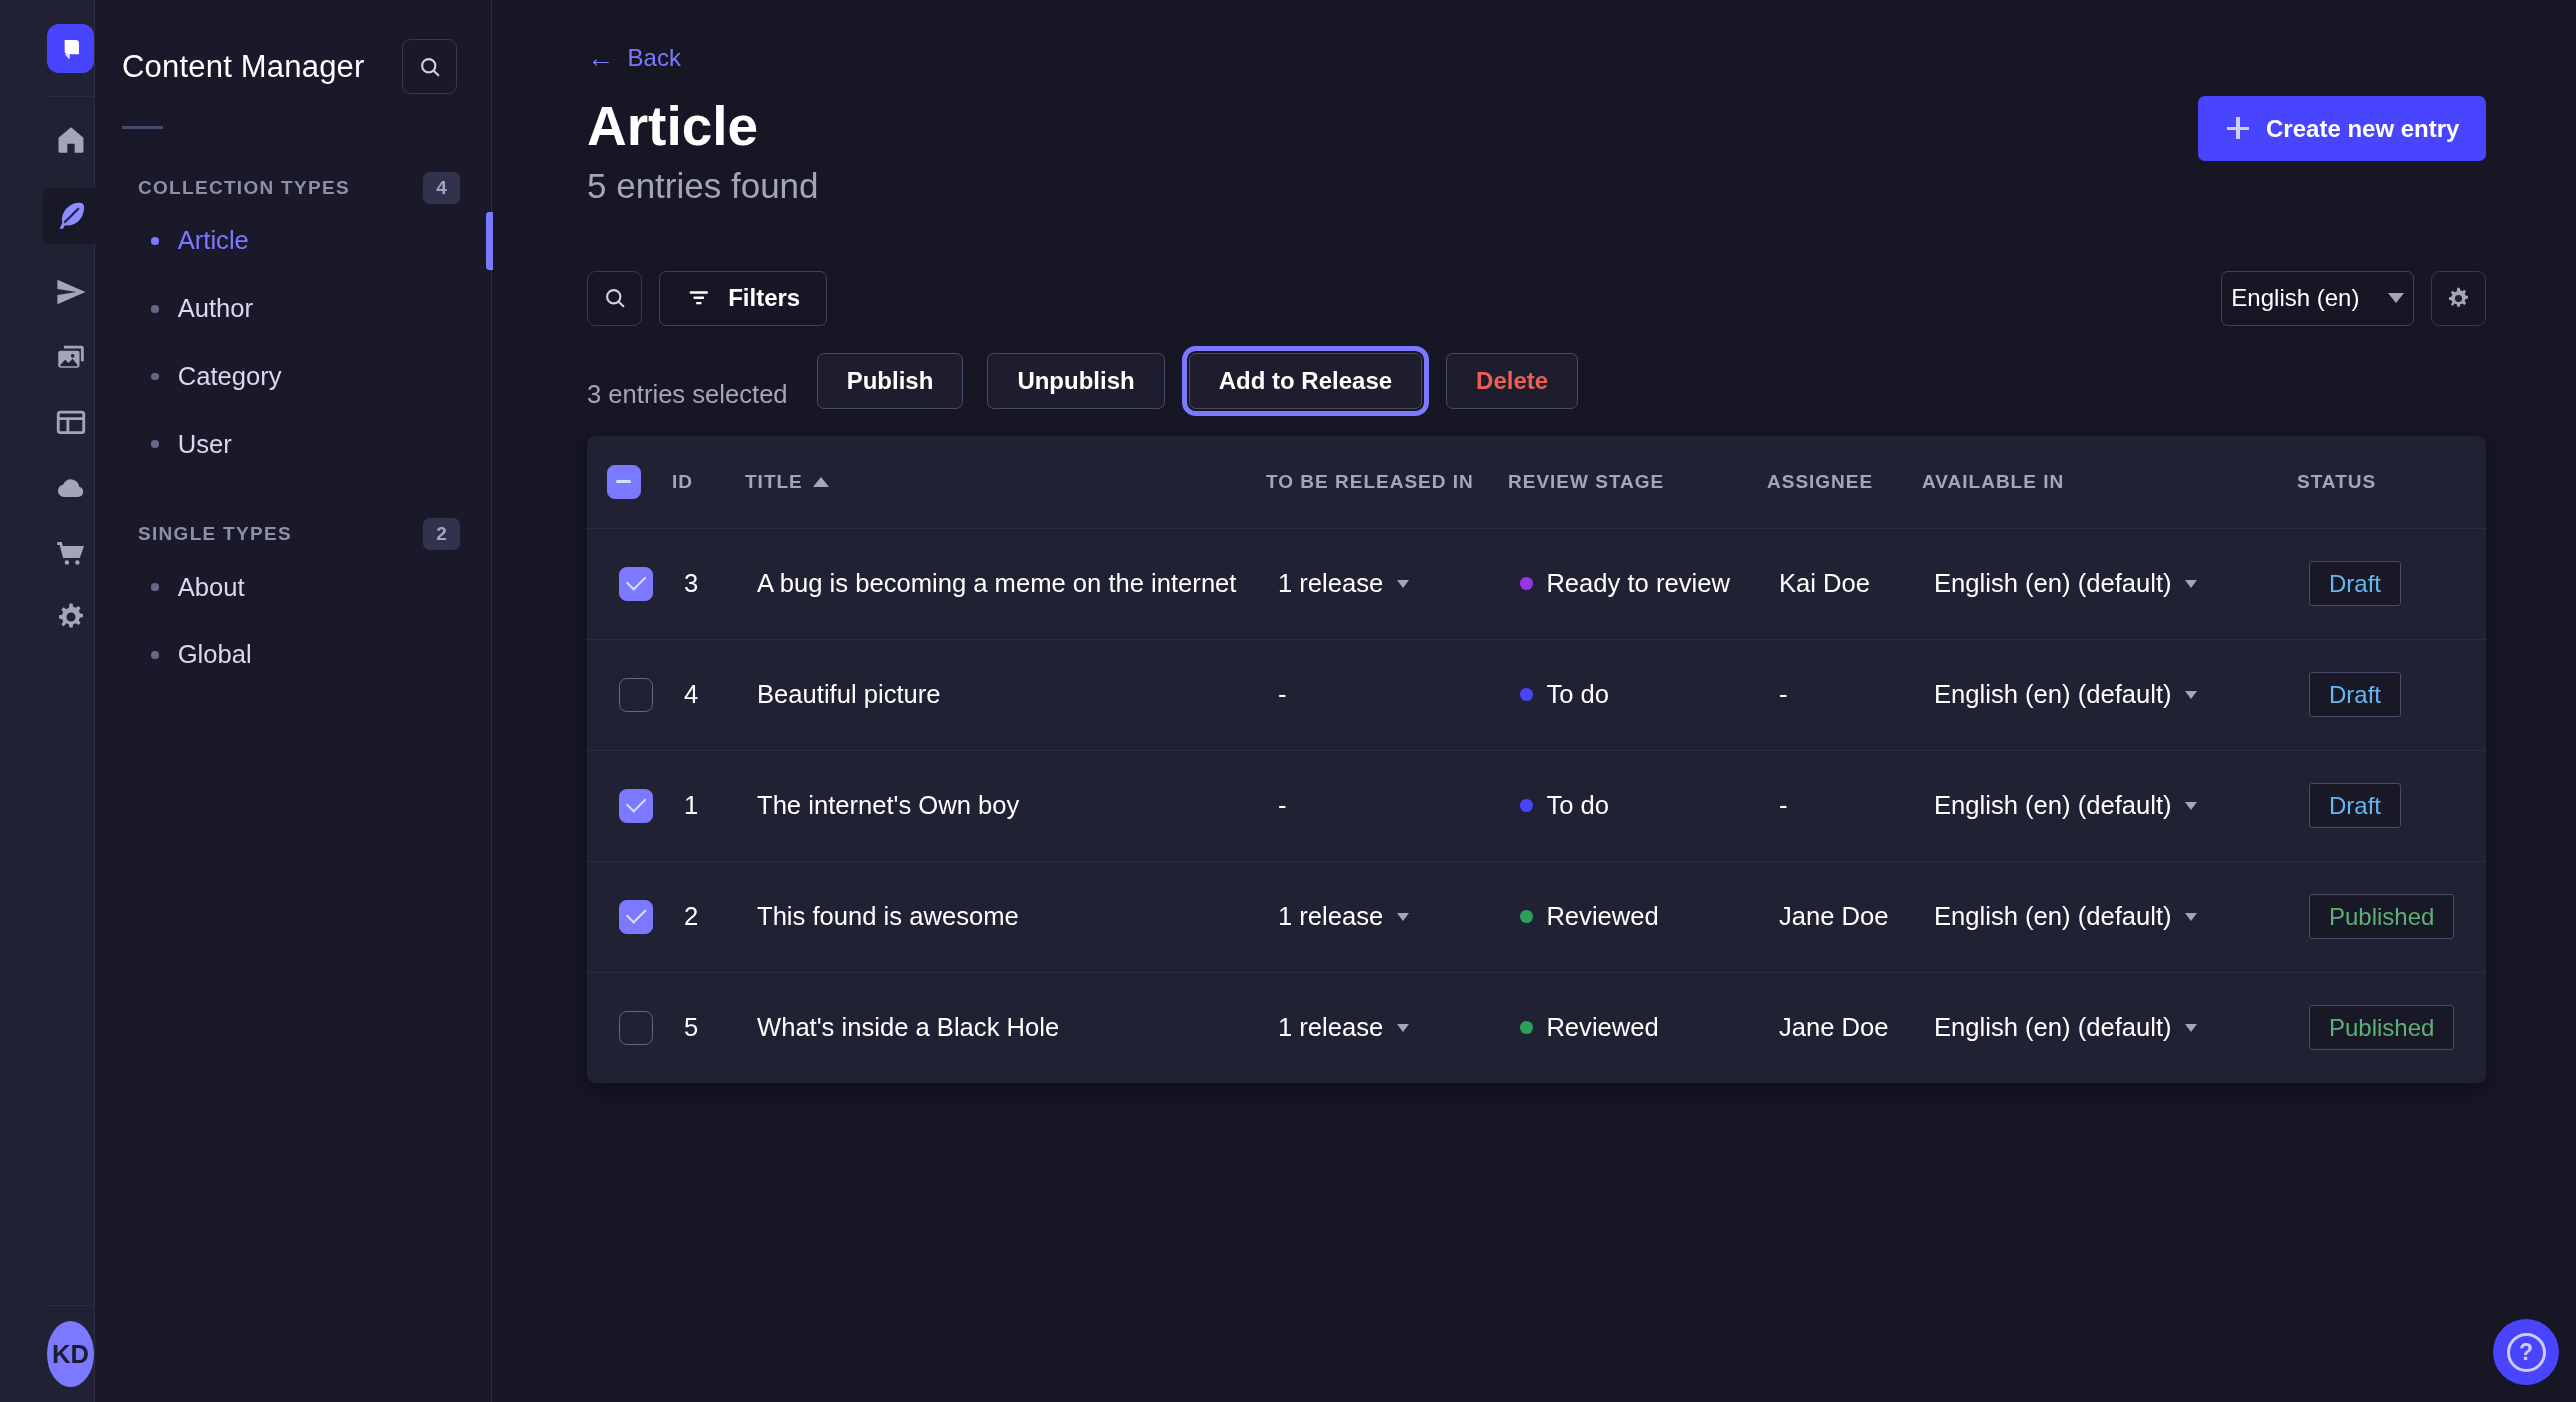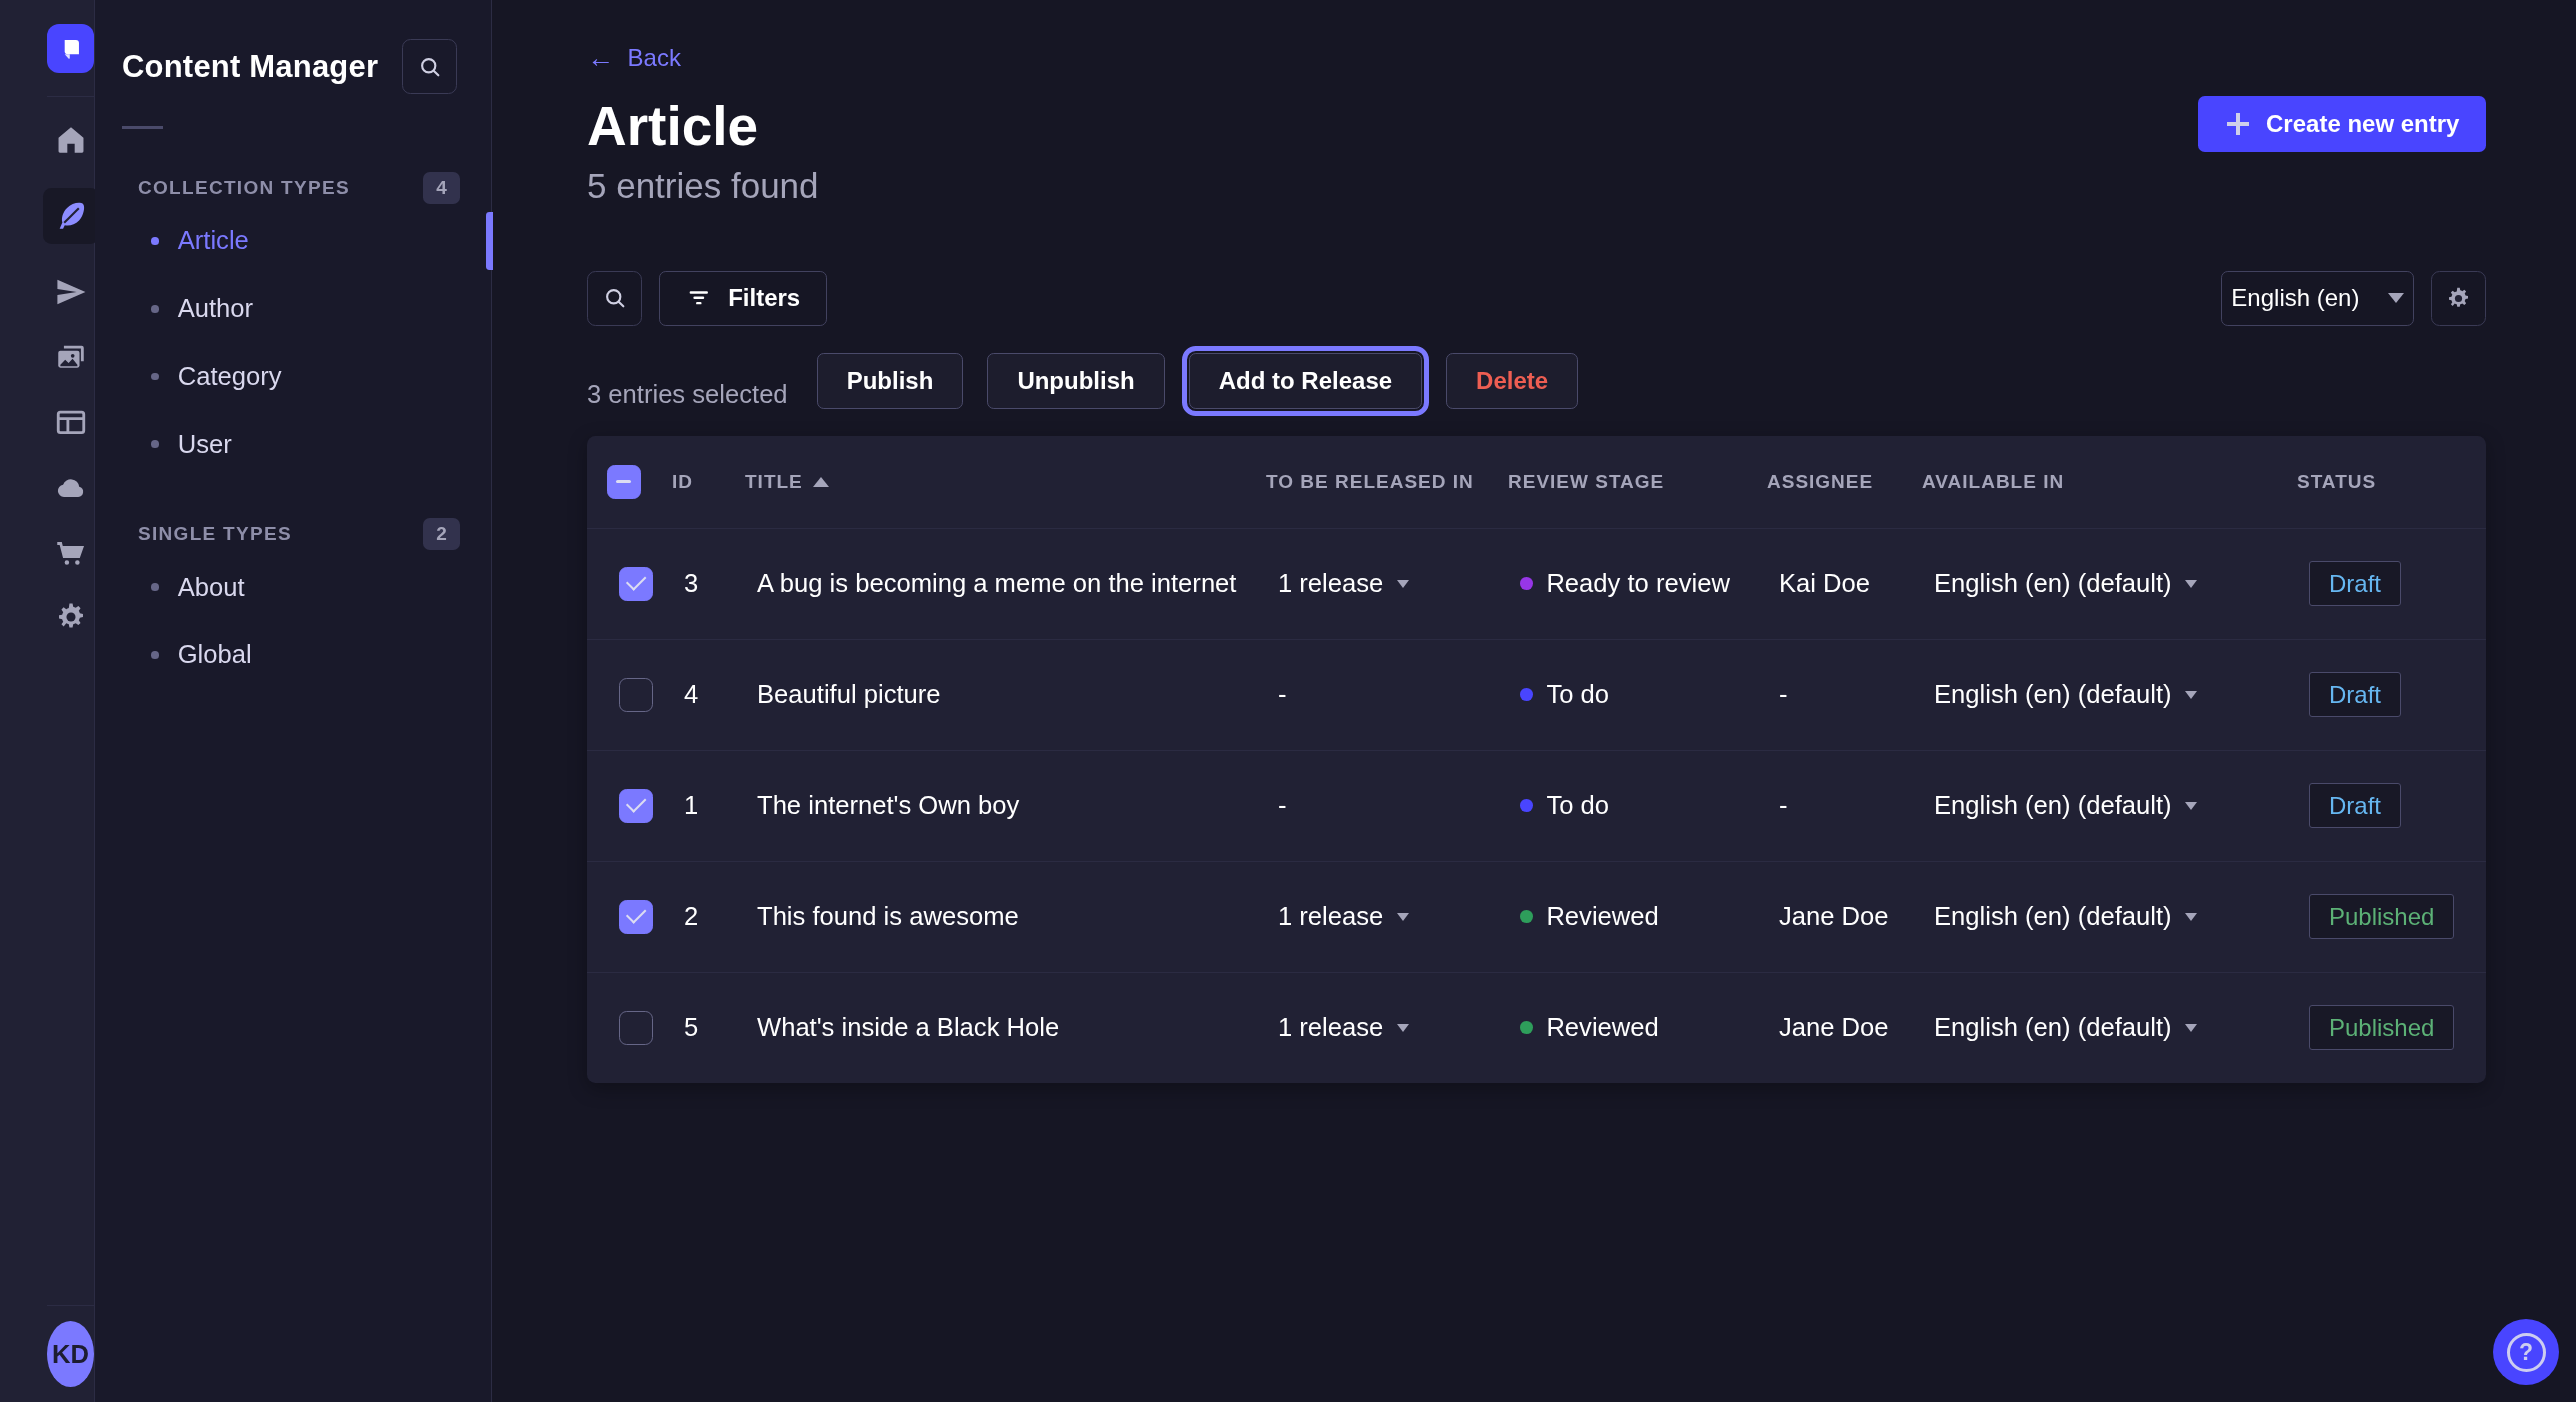--- a/index.html
+++ b/index.html
@@ -21,21 +21,21 @@
   .rail-bottom { margin-top:auto; width:100%; height:97px; border-top:1.7px solid #2c2c44;
     display:flex; align-items:center; justify-content:center; }
   .avatar { width:66px; height:66px; border-radius:50%; background:#7b79ff; color:#1d1d31;
     font-size:25.6px; font-weight:700; display:flex; align-items:center; justify-content:center; }
 
   
   .subnav { width:397px; background:#19192a; border-right:1.7px solid #2c2c44; flex-shrink:0;
     display:flex; flex-direction:column; }
   .subnav-header { display:flex; align-items:center; justify-content:space-between;
     padding:39px 34px 0 27px; }
-  .subnav-header h2 { font-size:31px; font-weight:700; letter-spacing:0.2px; }
+  .subnav-header h2 { font-size:31px; font-weight:400; letter-spacing:0.2px; }
   .icon-btn { width:55px; height:55px; border-radius:8.5px; background:transparent;
     border:1.7px solid #3a3a55; display:flex; align-items:center; justify-content:center; cursor:pointer; color:#cfcfe2; }
   .subnav-divider { width:41px; height:2.6px; background:#4a4a6a; margin:32px 0 0 27px; }
   .section { margin-top:43px; }
   .section-head { display:flex; align-items:center; justify-content:space-between; padding:0 31px 0 43px; }
   .section-label { font-size:19px; font-weight:700; letter-spacing:1.3px; color:#8e8ea9; }
   .count-badge { min-width:37px; height:32px; padding:0 8.5px; border-radius:6.8px; background:#32324d;
     color:#a5a5ba; font-size:19px; font-weight:600; display:flex; align-items:center; justify-content:center; }
   .nav-item { position:relative; height:61px; margin-top:6.8px; display:flex; align-items:center;
     gap:19px; padding-left:56px; font-size:25.6px; color:#d9d8ee; cursor:pointer; }
@@ -46,21 +46,21 @@
     background:#7b79ff; border-radius:3.4px 0 0 3.4px; }
 
   
   .main { flex:1; padding:44px 95px 0 95px; background:#161624; }
   .back { display:inline-flex; align-items:center; gap:13.6px; color:#7b79ff; font-size:24px;
     cursor:pointer; text-decoration:none; }
   .back .arr { font-size:27px; line-height:24px; }
   .title-row { margin-top:24px; display:flex; justify-content:space-between; align-items:flex-start; }
   h1 { font-size:55px; font-weight:700; line-height:61px; }
   .subtitle { margin-top:8.5px; font-size:35px; color:#a5a5ba; }
-  .primary-btn { display:flex; align-items:center; gap:15.3px; height:56px; padding:0 27px;
+  .primary-btn { display:flex; align-items:center; gap:15.3px; height:65px; padding:0 27px;
     background:#4945ff; border:none; border-radius:6.8px; color:#fff; font-size:24px; font-weight:600;
     font-family:inherit; cursor:pointer; }
   .plus { position:relative; width:25.6px; height:25.6px; display:inline-block; }
   .plus::before, .plus::after { content:""; position:absolute; background:#cfcfea; }
   .plus::before { left:11px; top:1.7px; width:3.4px; height:22px; }
   .plus::after { left:1.7px; top:11px; width:22px; height:3.4px; }
 
   .toolbar { margin-top:65px; display:flex; align-items:center; gap:17px; }
   .ghost-btn { display:flex; align-items:center; gap:17px; height:55px; padding:0 25.6px;
     background:transparent; border:1.7px solid #42425f; border-radius:6.8px; color:#fff;

